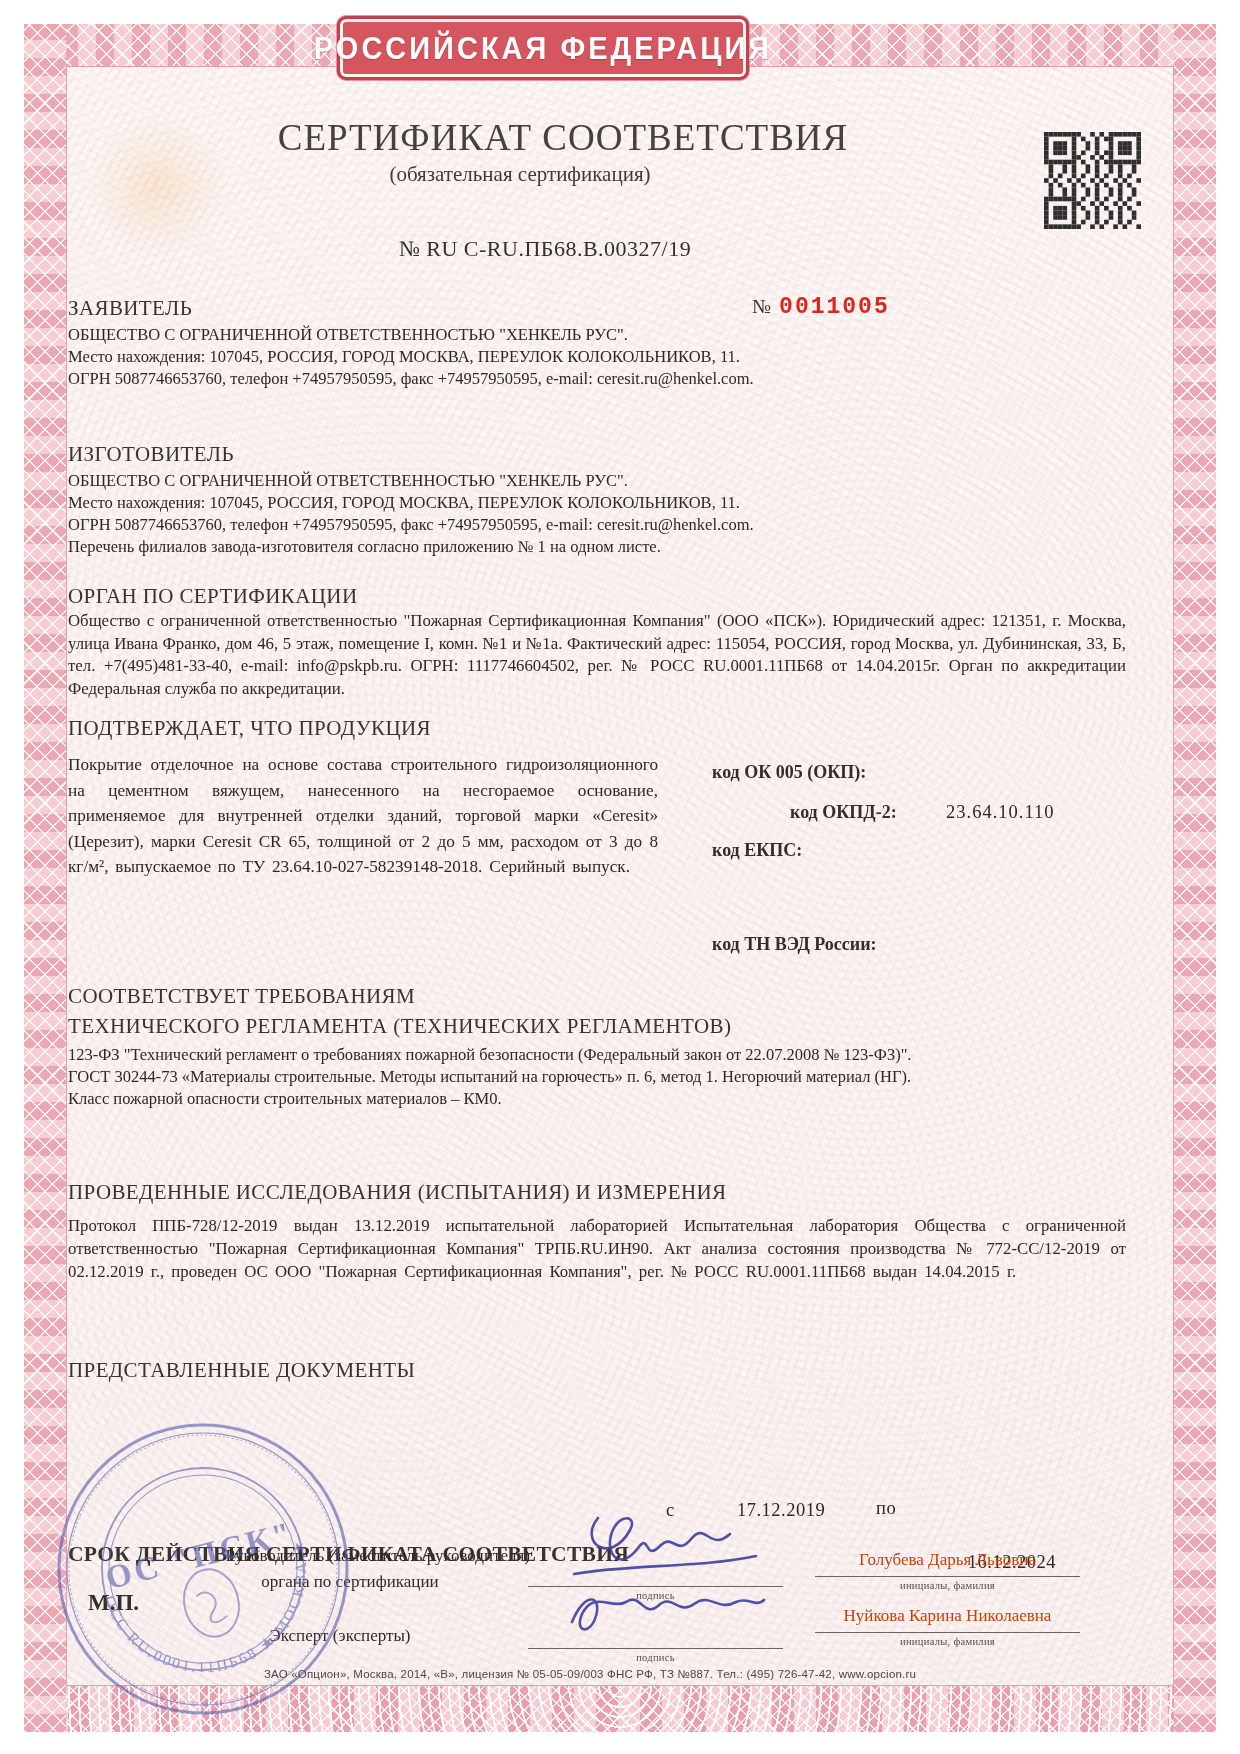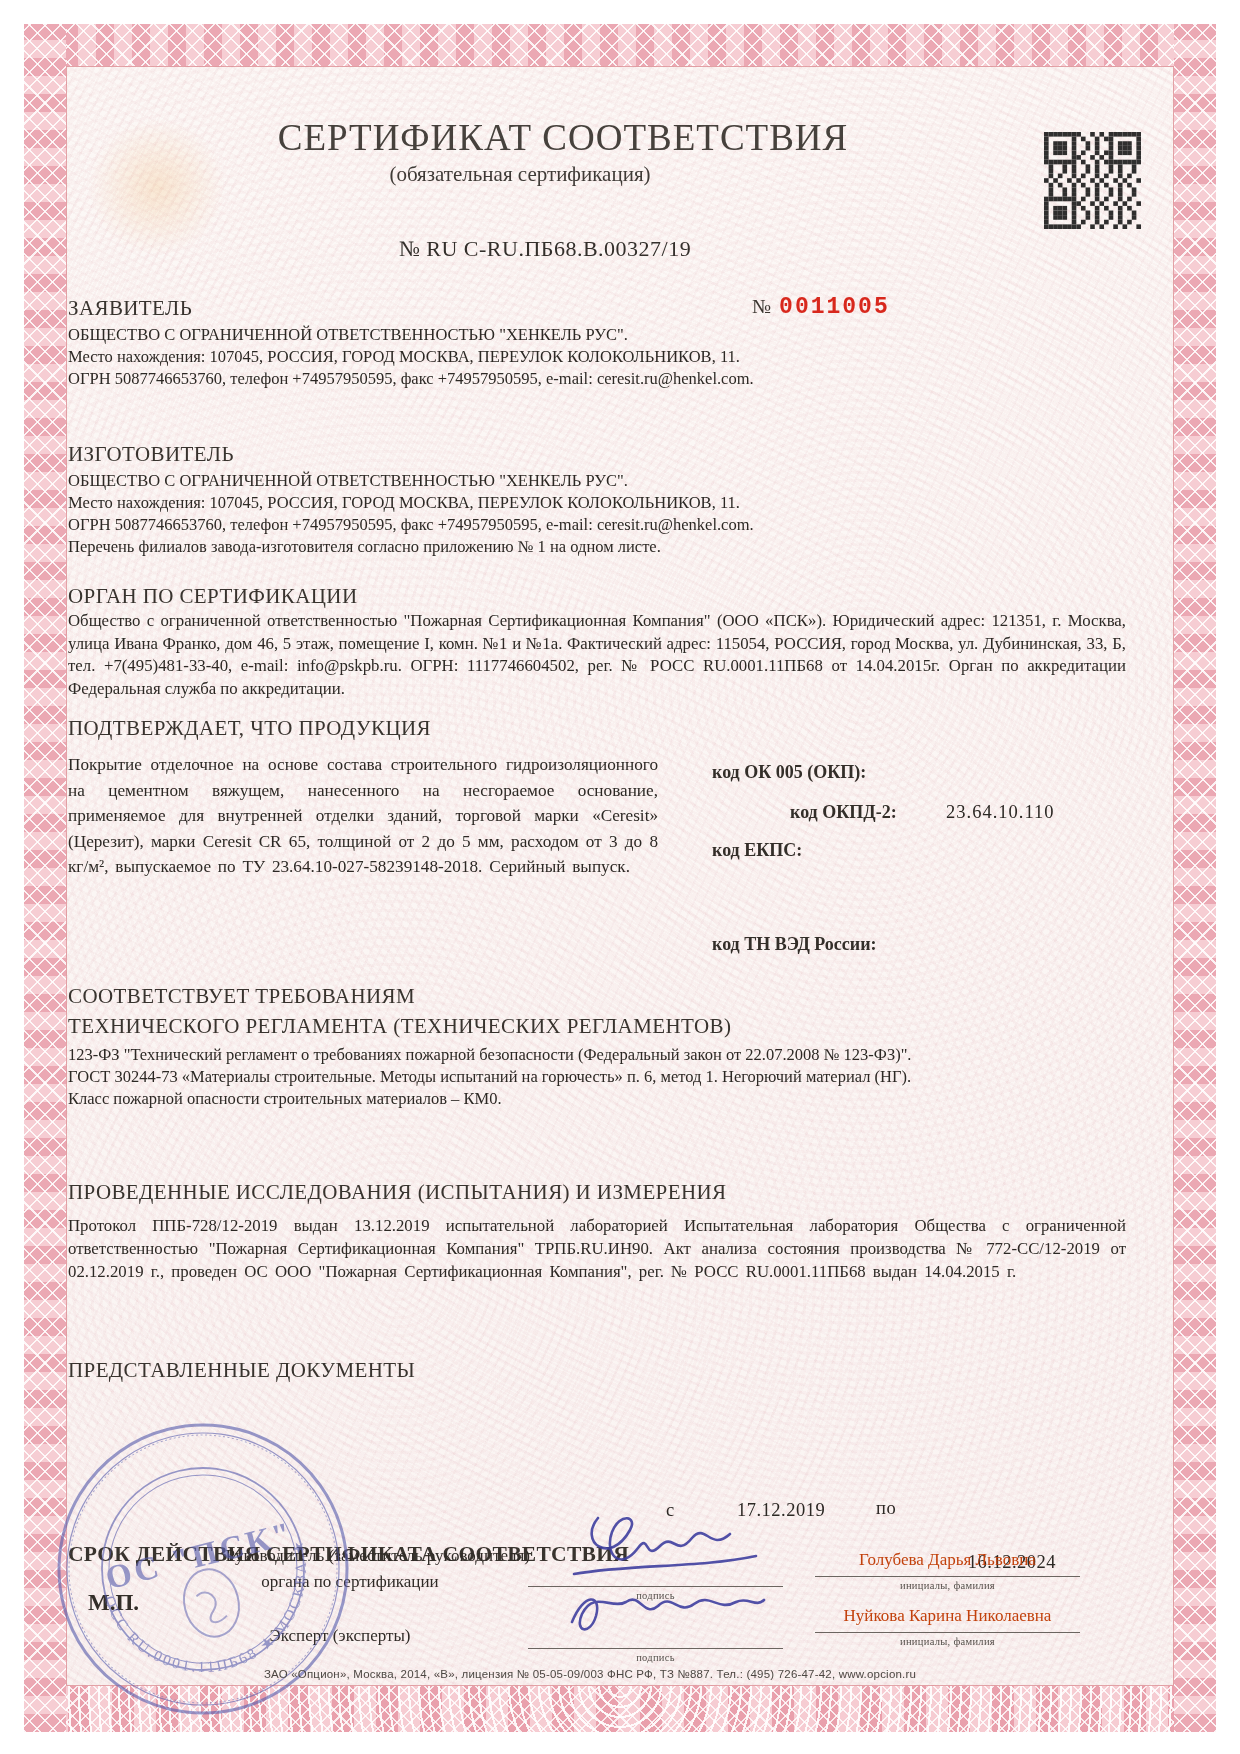--- a/index.html
+++ b/index.html
@@ -77,20 +77,23 @@
 <body>
 
 <div class="page">
 
   <div class="band band-top"></div>
   <div class="band band-bottom"></div>
   <div class="band vertical band-left"></div>
   <div class="band vertical band-right"></div>
   <div class="inner-field"></div>
 
+  <div class="banner">
+    <span>РОССИЙСКАЯ ФЕДЕРАЦИЯ</span>
+  </div>
   <div class="abs title">СЕРТИФИКАТ СООТВЕТСТВИЯ</div>
   <div class="abs subtitle">(обязательная сертификация)</div>
   <div class="qr"><svg id="qr" viewBox="0 0 96.6 96.6" xmlns="http://www.w3.org/2000/svg">
         <rect x="0.0" y="0.0" width="4.6" height="4.6"></rect>
         <rect x="4.6" y="0.0" width="4.6" height="4.6"></rect>
         <rect x="9.2" y="0.0" width="4.6" height="4.6"></rect>
         <rect x="13.8" y="0.0" width="4.6" height="4.6"></rect>
         <rect x="18.4" y="0.0" width="4.6" height="4.6"></rect>
         <rect x="23.0" y="0.0" width="4.6" height="4.6"></rect>
         <rect x="27.6" y="0.0" width="4.6" height="4.6"></rect>

